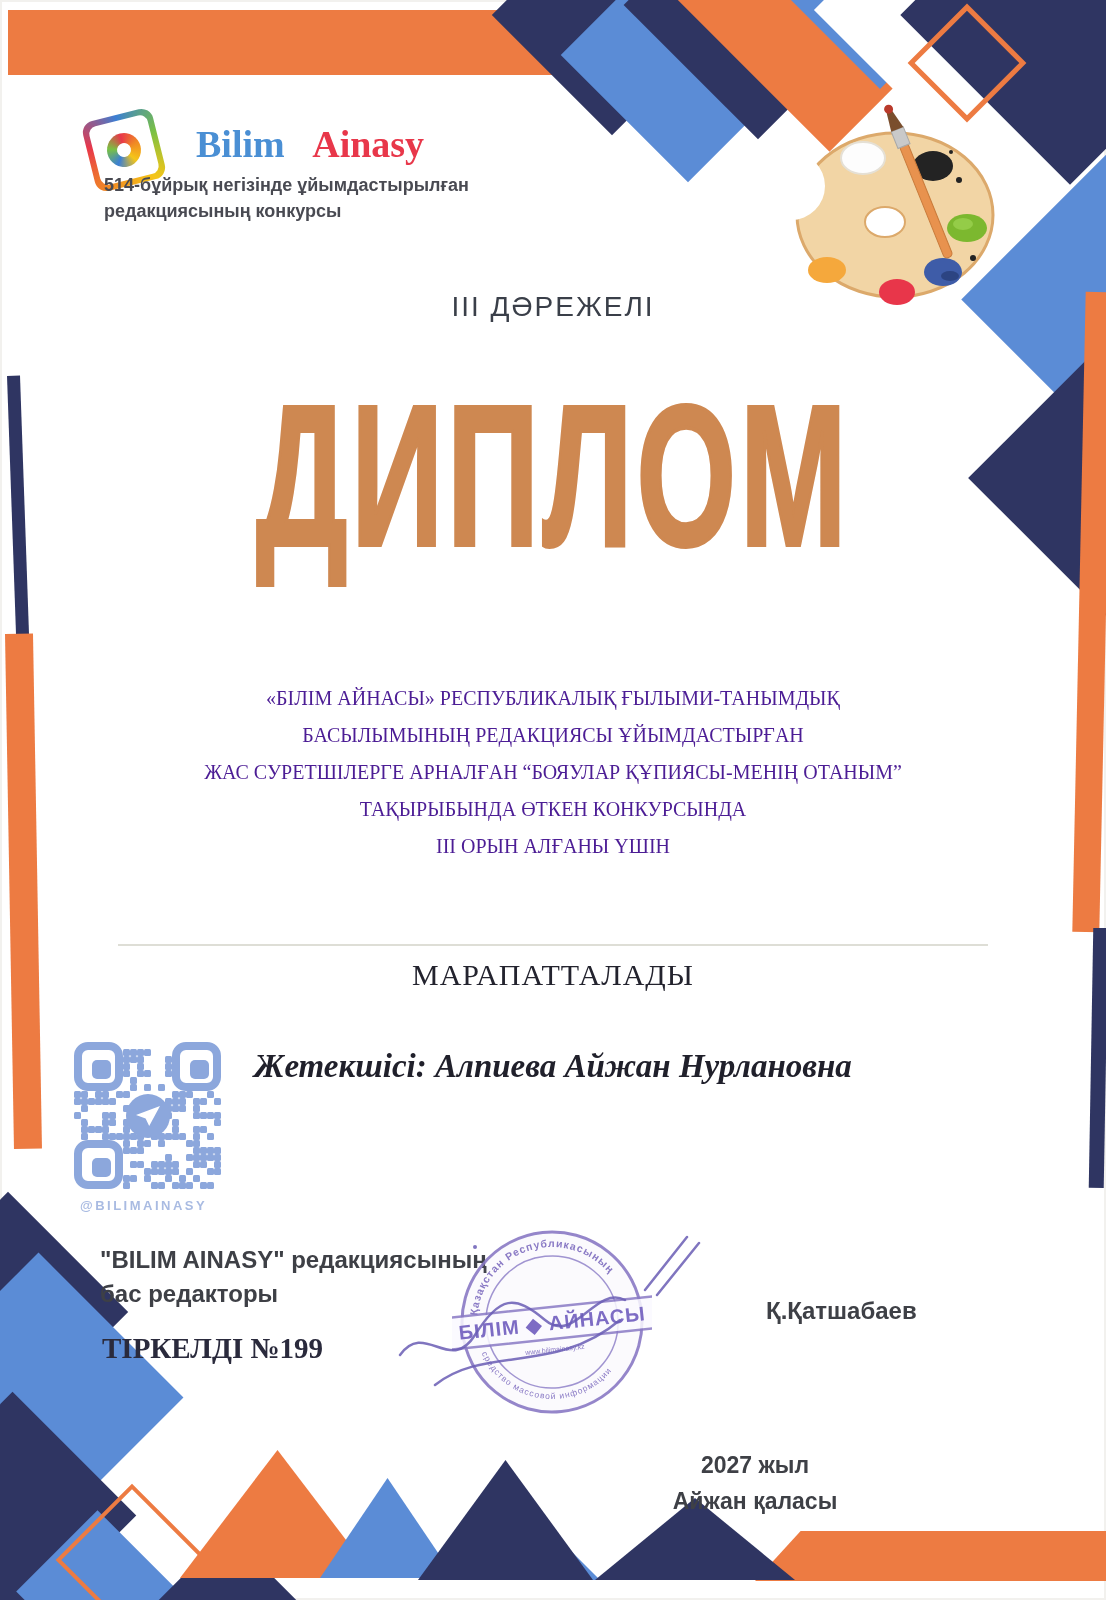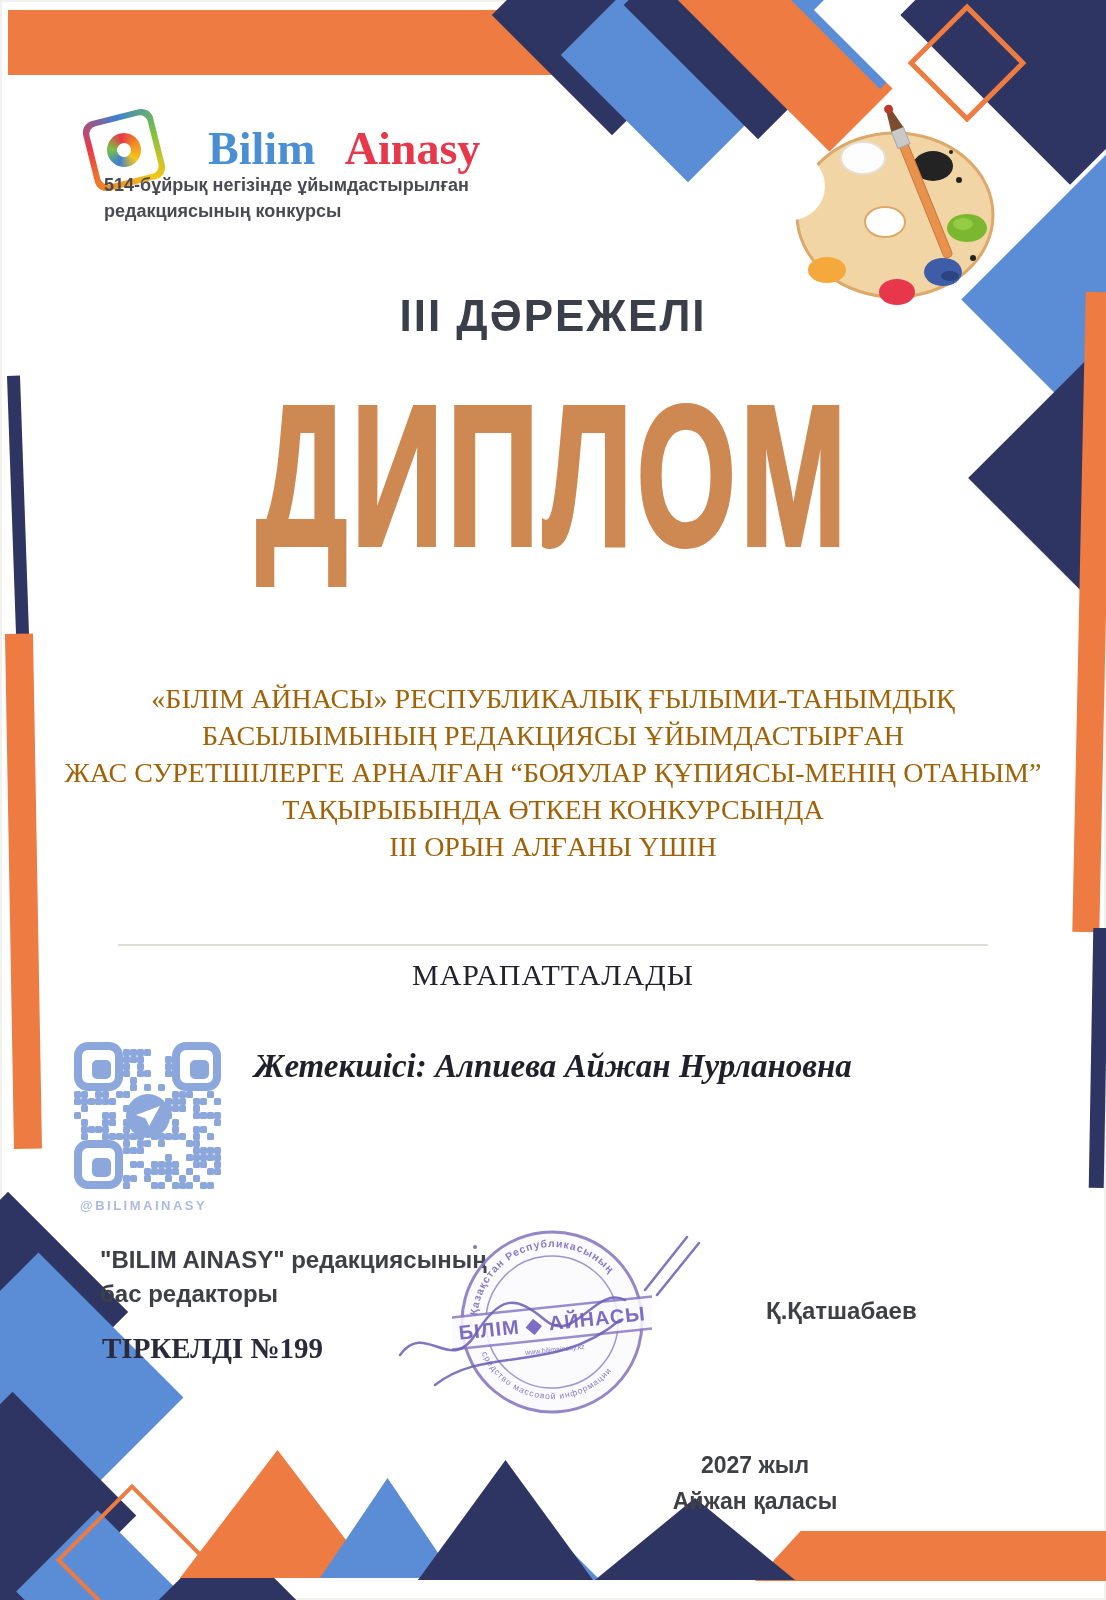--- a/index.html
+++ b/index.html
@@ -7,29 +7,29 @@
         overflow:hidden;font-family:"Liberation Sans",sans-serif;box-shadow:inset 0 0 0 2px #f2f1ee;}
   .abs{position:absolute;}
   .dm{position:absolute;transform:rotate(45deg);}
   .c-or{background:#ED7B42;}
   .c-nv{background:#2F3562;}
   .c-bl{background:#5B8CD6;}
   .c-wh{background:#ffffff;}
   .ctr{position:absolute;left:0;width:100%;text-align:center;}
   .tri{position:absolute;clip-path:polygon(50% 0,100% 100%,0 100%);}
 
-  .logo-words{font-family:"Liberation Serif",serif;font-weight:700;font-size:46px;white-space:nowrap;margin-left:12px;}
+  .logo-words{font-family:"Liberation Serif",serif;font-weight:700;font-size:38px;white-space:nowrap;}
   .logo-sub{font-weight:700;font-size:18px;line-height:26px;color:#494A52;}
 
-  .degree{font-weight:700;font-size:44px;letter-spacing:2px;color:#3A3F49;}
+  .degree{font-weight:400;font-size:28px;letter-spacing:2px;color:#3A3F49;}
   .diploma{color:#CE8851;font-weight:700;font-size:200px;line-height:1;white-space:nowrap;}
   .diploma span{display:inline-block;transform:scaleX(0.64);transform-origin:50% 0;
                 letter-spacing:6px;-webkit-text-stroke:4px #CE8851;}
 
-  .bodyline{font-family:"Liberation Serif",serif;font-size:28px;line-height:37px;color:#a16207;}
+  .bodyline{font-family:"Liberation Serif",serif;font-size:20px;line-height:37px;color:#4c1d95;}
   .recipient{font-family:"Liberation Serif",serif;font-style:italic;font-weight:700;font-size:44px;color:#1F1F2A;}
   .awarded{font-family:"Liberation Serif",serif;font-size:30px;letter-spacing:1px;color:#23232E;}
   .supervisor{font-family:"Liberation Serif",serif;font-style:italic;font-weight:700;font-size:33px;color:#20202B;}
 
   .qr-card{position:absolute;left:74px;top:1042px;width:150px;height:150px;}
   #qr-modules{position:absolute;left:0;top:0;width:147px;height:147px;}
   #qr-modules i{position:absolute;width:7px;height:7px;background:#8CA7DC;border-radius:1.5px;}
   .qr-f{position:absolute;width:49px;height:49px;border:8px solid #8CA7DC;border-radius:14px;box-sizing:border-box;}
   .qr-f::after{content:"";position:absolute;left:10px;top:10px;width:19px;height:19px;background:#8CA7DC;border-radius:5px;}
   .qr-tg{position:absolute;left:52px;top:52px;width:44px;height:44px;border-radius:50%;background:#8CA7DC;}

